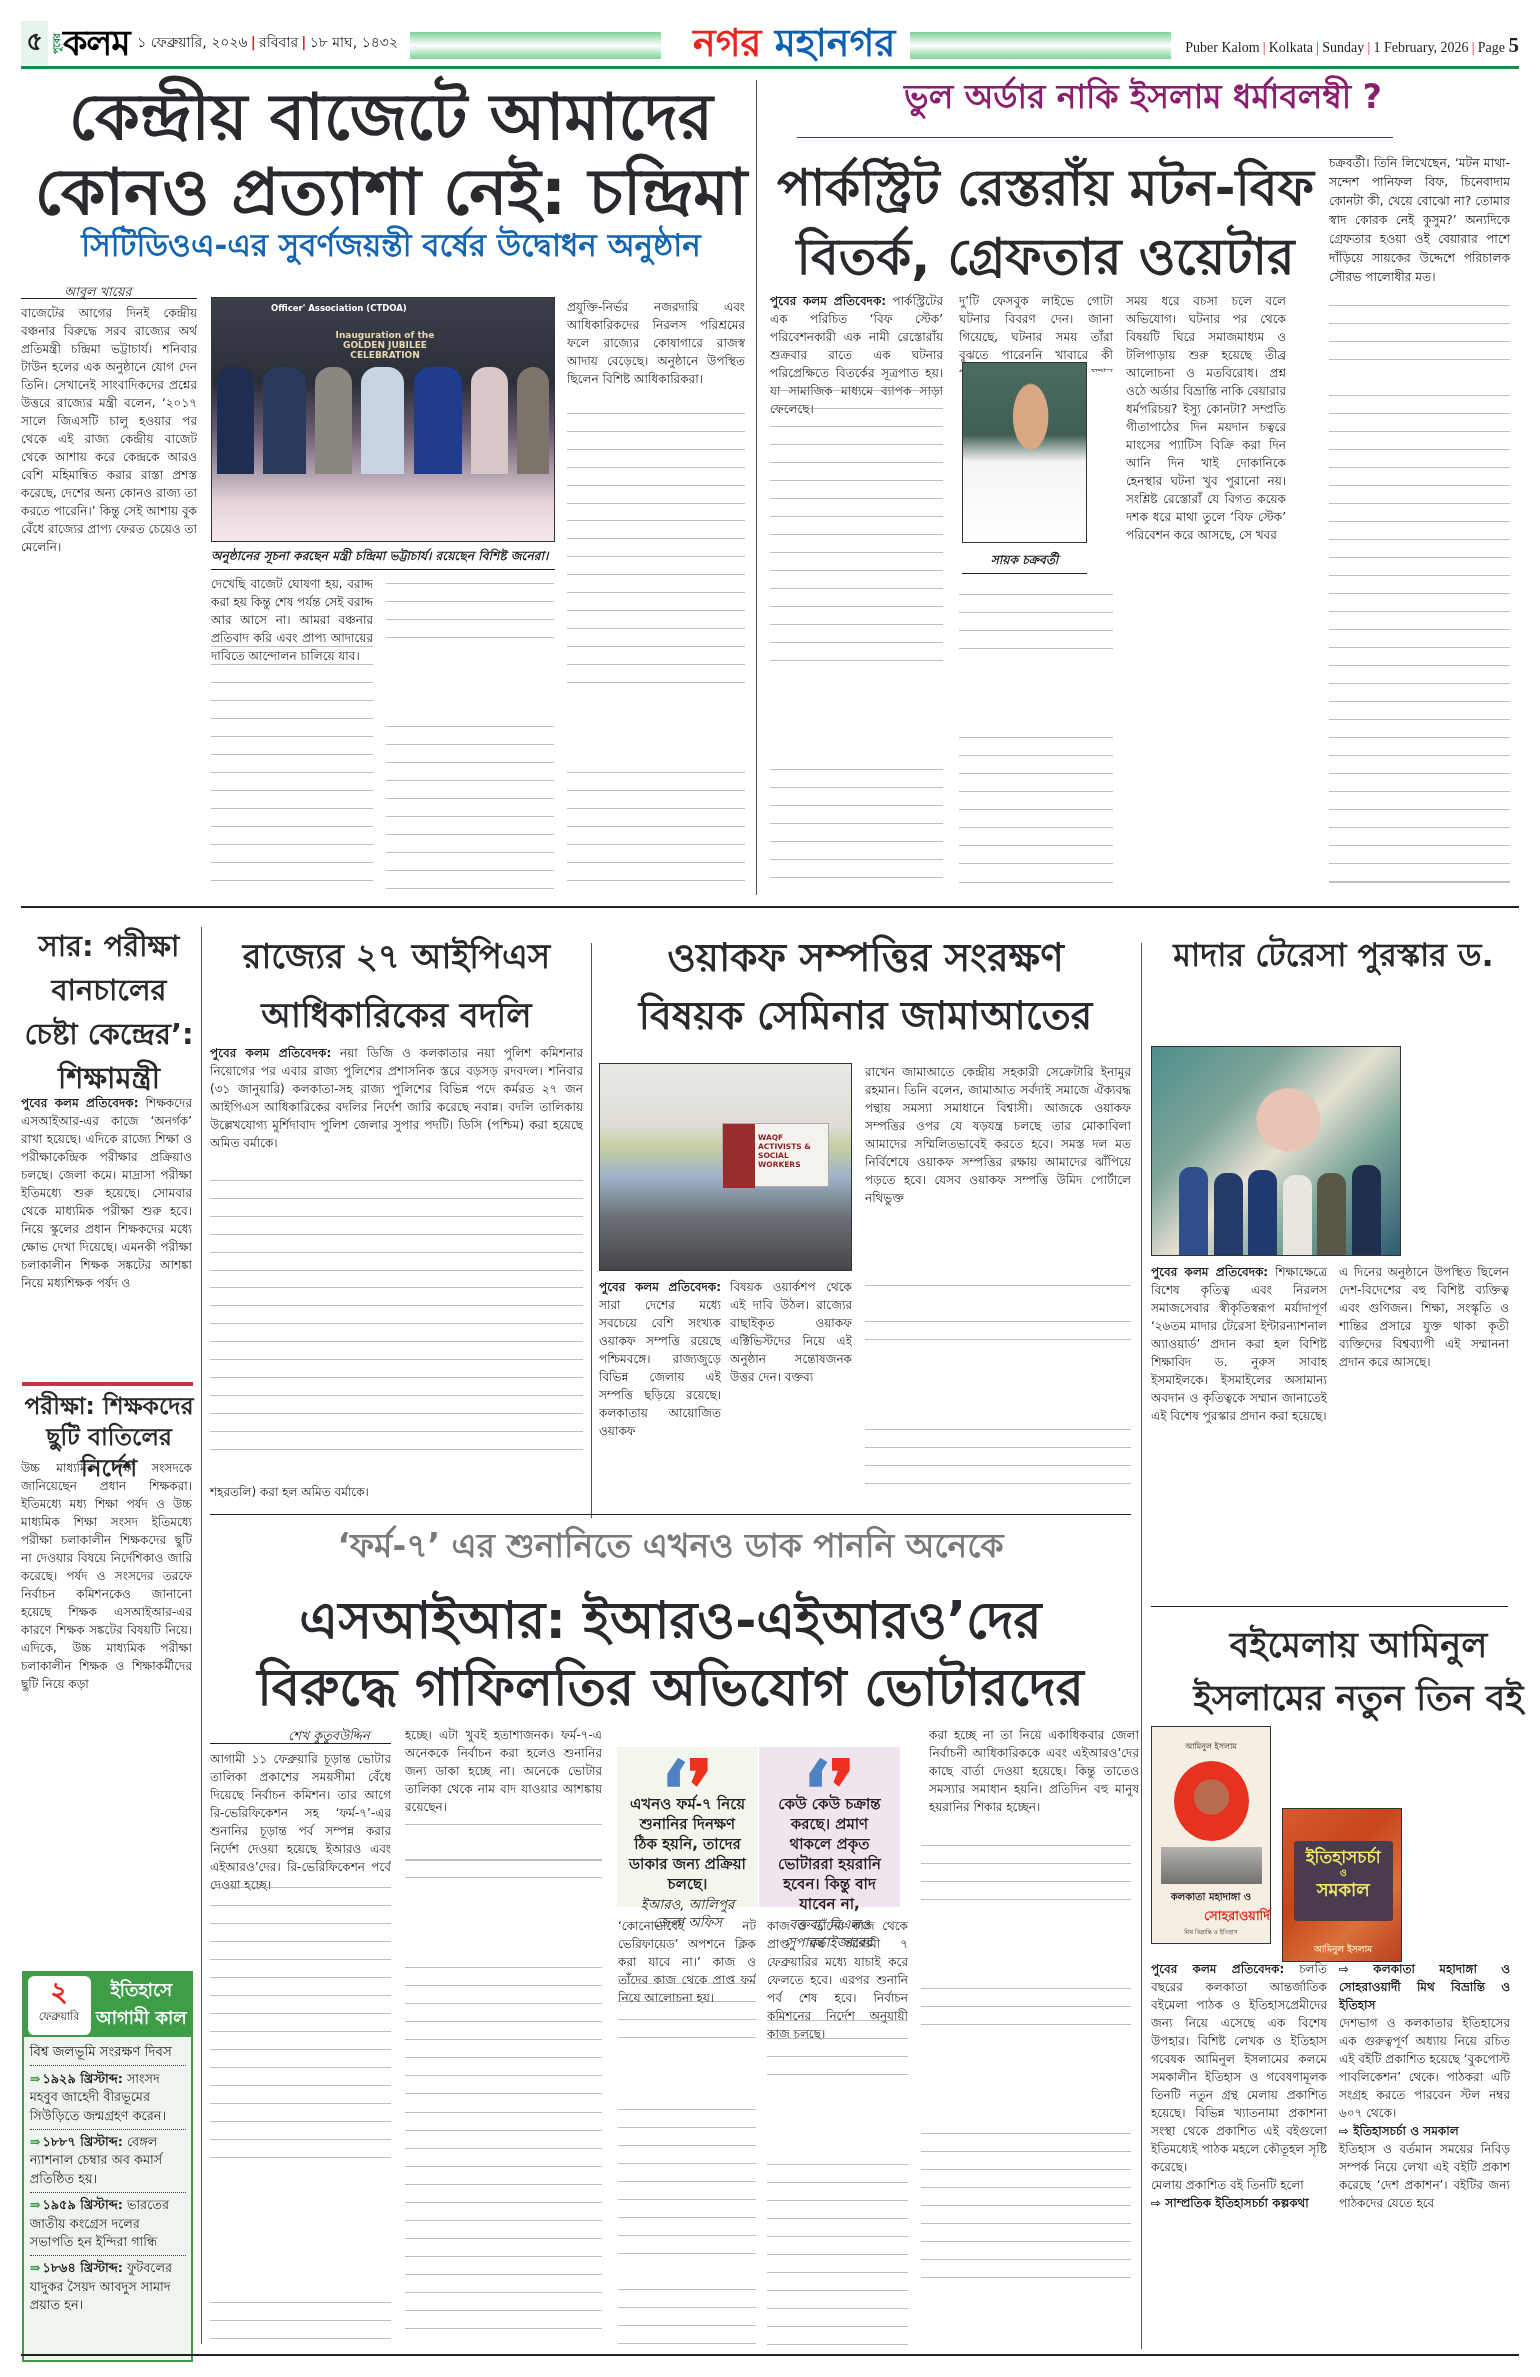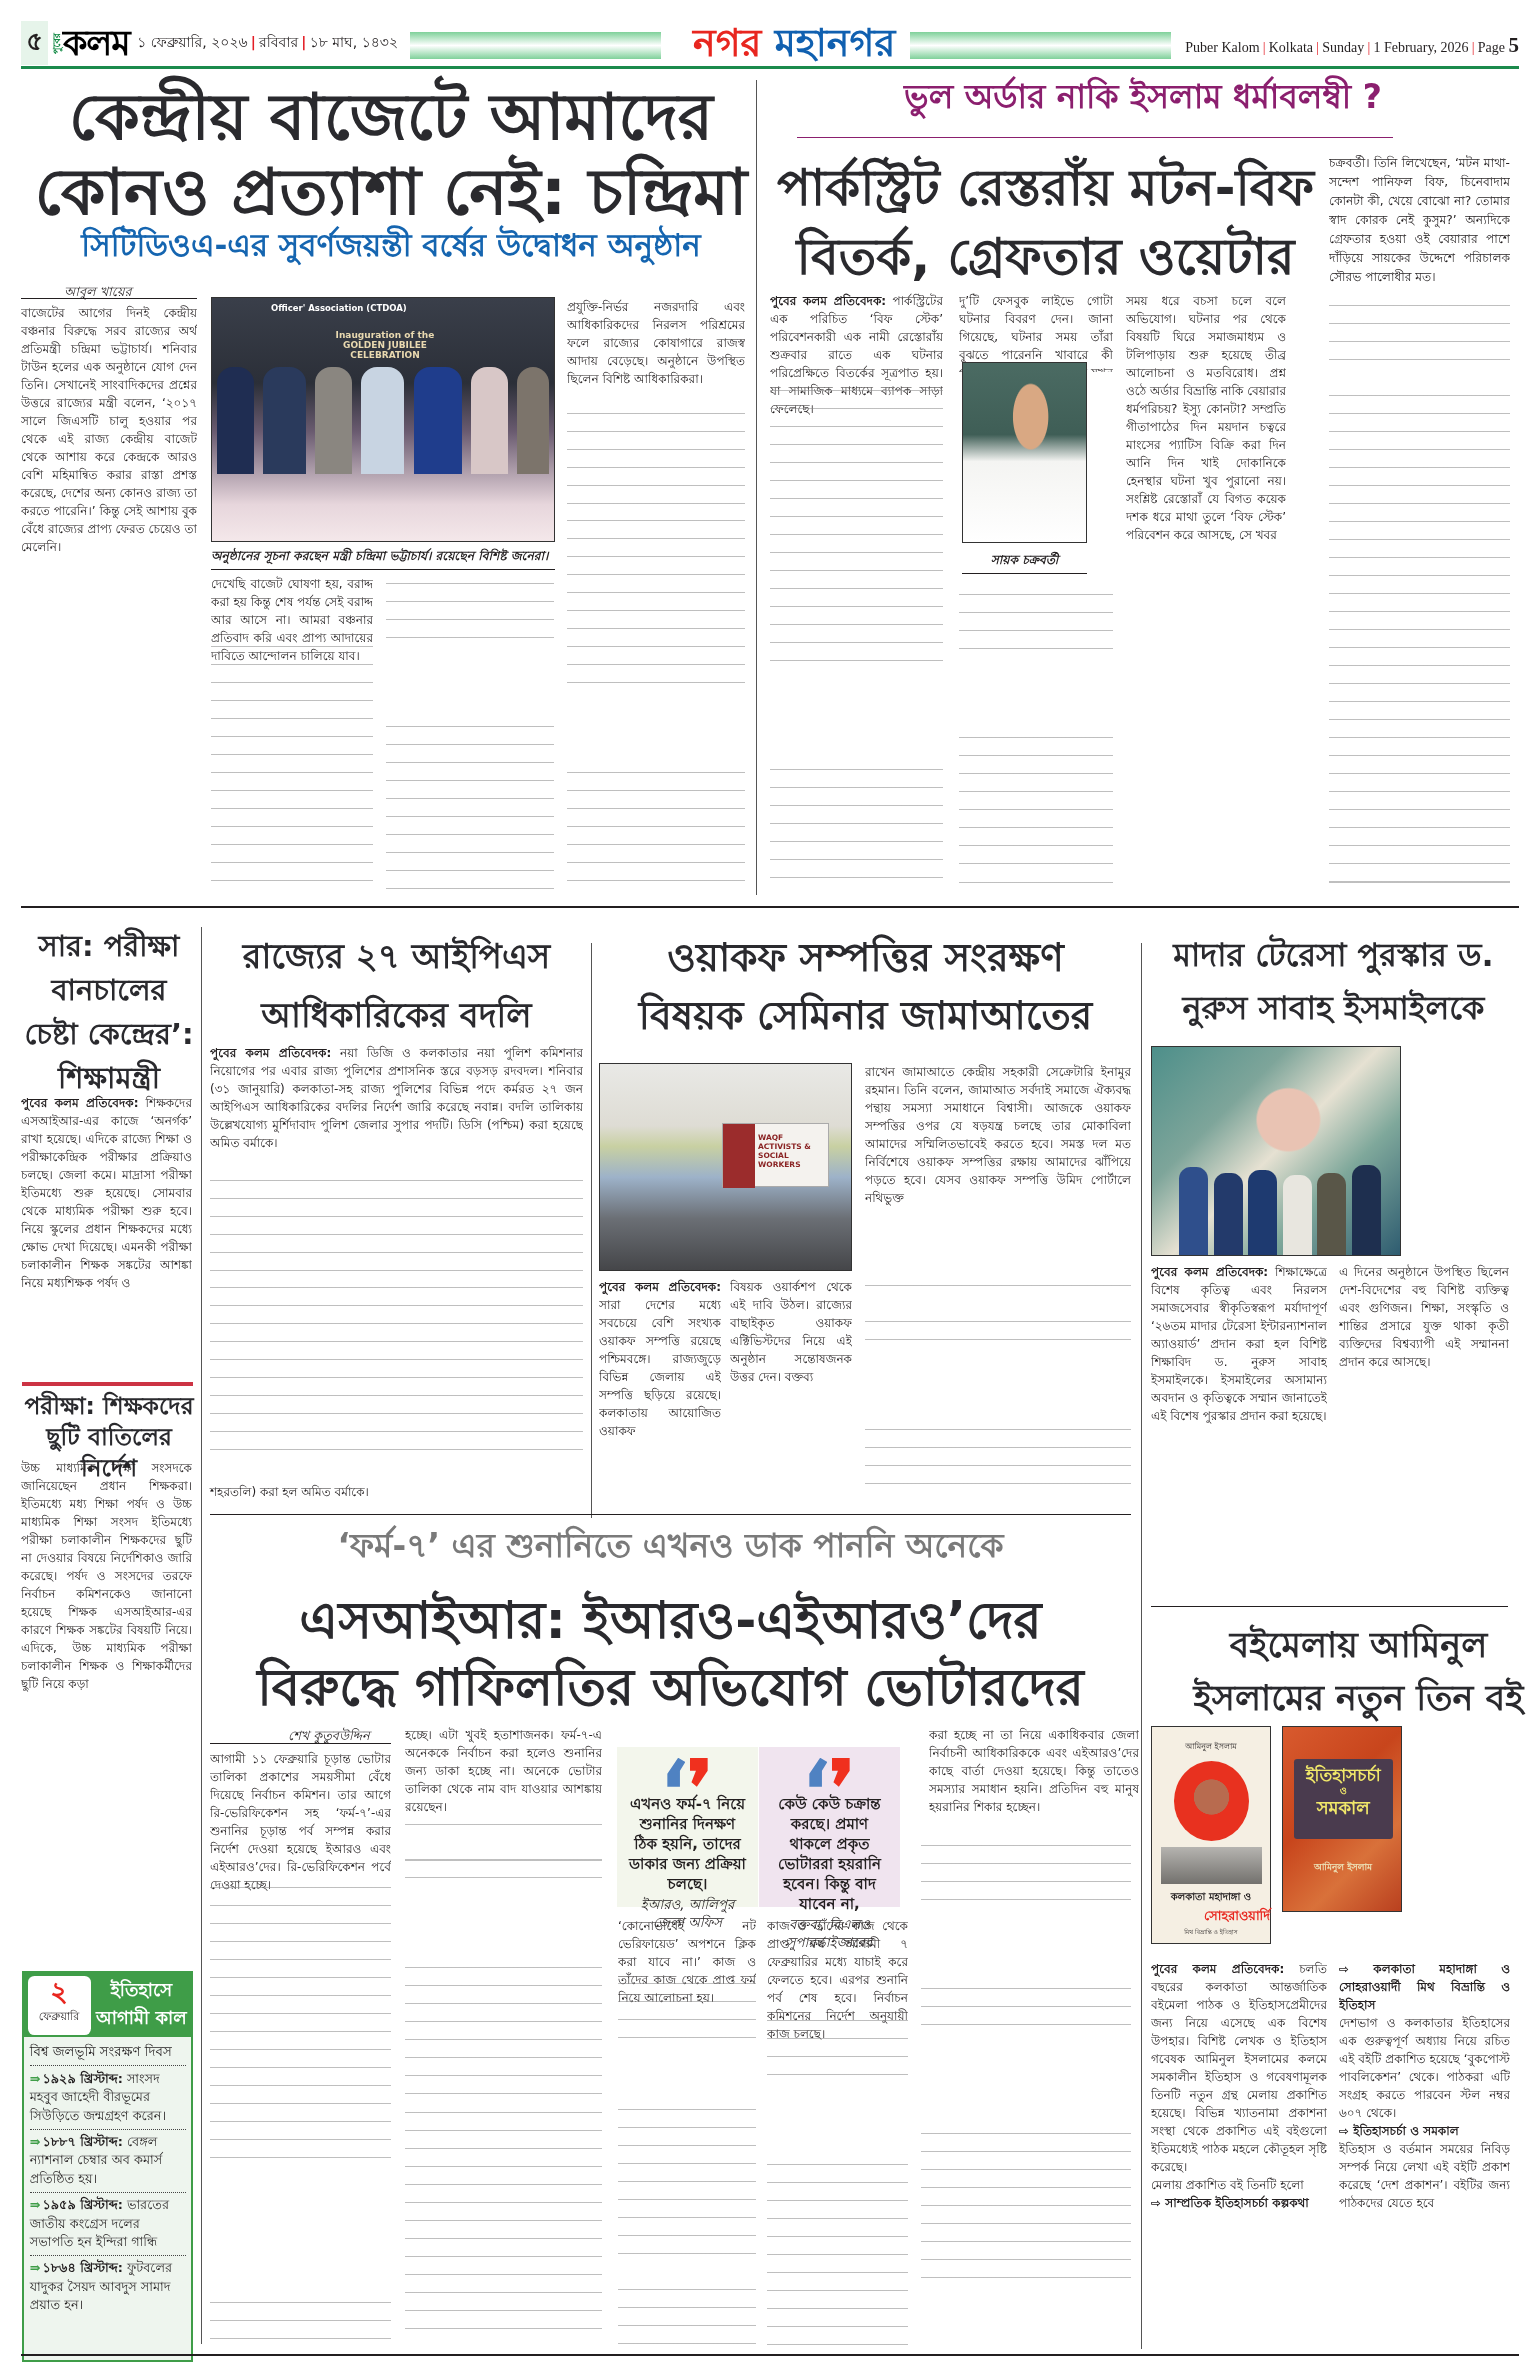--- a/index.html
+++ b/index.html
@@ -216,21 +216,20 @@
   <span>সারা দেশের মধ্যে সবচেয়ে বেশি সংখ্যক ওয়াকফ সম্পত্তি রয়েছে পশ্চিমবঙ্গে। রাজ্যজুড়ে বিভিন্ন জেলায় এই সম্পত্তি ছড়িয়ে রয়েছে। কলকাতায় আয়োজিত ওয়াকফ</span>
 </div>
 <div class="abs body-text" style="left:730px;top:1278px;width:122px;height:208px;overflow:hidden;">বিষয়ক ওয়ার্কশপ থেকে এই দাবি উঠল। রাজ্যের বাছাইকৃত ওয়াকফ এক্টিভিস্টদের নিয়ে এই অনুষ্ঠান সন্তোষজনক উত্তর দেন। বক্তব্য</div>
 <div class="abs body-text" style="left:865px;top:1063px;width:266px;height:421px;overflow:hidden;">রাখেন জামাআতে কেন্দ্রীয় সহকারী সেক্রেটারি ইনামুর রহমান। তিনি বলেন, জামাআত সর্বদাই সমাজে ঐক্যবদ্ধ পন্থায় সমস্যা সমাধানে বিশ্বাসী। আজকে ওয়াকফ সম্পত্তির ওপর যে ষড়যন্ত্র চলছে তার মোকাবিলা আমাদের সম্মিলিতভাবেই করতে হবে। সমস্ত দল মত নির্বিশেষে ওয়াকফ সম্পত্তির রক্ষায় আমাদের ঝাঁপিয়ে পড়তে হবে। যেসব ওয়াকফ সম্পত্তি উমিদ পোর্টালে নথিভুক্ত</div>
 <div class="abs lines-fill" style="left:865px;top:1278px;width:266px;height:208px;"></div>
 
 <div class="vrule" style="left:1141px;top:943px;height:1406px;"></div>
 
 <div class="abs hl" style="left:1150px;top:929px;width:367px;font-size:32px;line-height:53px;">
   <div>মাদার টেরেসা পুরস্কার ড.</div>
-  <div>নুরুস সাবাহ ইসমাইলকে</div>
 </div>
 <div class="photo" style="left:1151px;top:1046px;width:250px;height:210px;">
   <div class="photo-inner" style="background:radial-gradient(ellipse at 55% 35%, #e9c3b3 0 16%, transparent 17%), linear-gradient(135deg,#4d8f8a 0%,#7ea59a 30%,#e6e1d2 50%,#7fa89b 70%,#2e5c70 100%);position:relative;">
     <div style="position:absolute;left:27px;top:112px;width:202px;height:99px;display:flex;justify-content:space-between;align-items:flex-end;">
       <div style="width:29px;height:91px;background:#2f4f8c;border-radius:11.7px 11.7px 0 0;"></div>
       <div style="width:29px;height:85px;background:#233a6b;border-radius:11.7px 11.7px 0 0;"></div>
       <div style="width:29px;height:88px;background:#1e3a70;border-radius:11.7px 11.7px 0 0;"></div>
       <div style="width:29px;height:83px;background:#e8e6df;border-radius:11.7px 11.7px 0 0;"></div>
       <div style="width:29px;height:85px;background:#595648;border-radius:11.7px 11.7px 0 0;"></div>
       <div style="width:29px;height:93px;background:#1e2f4f;border-radius:11.7px 11.7px 0 0;"></div>
@@ -288,21 +287,21 @@
 </div>
 
 <div class="abs book1" style="left:1151px;top:1726px;width:120px;height:218px;">
   <div style="text-align:center;font-size:8px;margin-top:12.8px;">আমিনুল ইসলাম</div>
   <div style="margin:8.5px auto 0;width:75px;height:80px;border-radius:50%;background:radial-gradient(circle at 50% 45%, #b86b4f 0 30%, #e8311f 31% 100%);"></div>
   <div style="margin:5.3px auto 0;width:101px;height:37px;background:linear-gradient(180deg,#9a9a9a,#3b3b3b);opacity:.7;"></div>
   <div style="text-align:center;font-size:10px;font-weight:bold;margin-top:5.3px;">কলকাতা মহাদাঙ্গা ও</div>
   <div style="text-align:right;font-size:12.8px;font-weight:bold;color:#e8261f;">সোহরাওয়ার্দি</div>
   <div style="text-align:center;font-size:5.9px;">মিথ বিভ্রান্তি ও ইতিহাস</div>
 </div>
-<div class="abs book2" style="left:1282px;top:1726px;width:120px;height:186px;">
+<div class="abs book2" style="left:1282px;top:1808px;width:120px;height:154px;">
   <div style="position:absolute;left:10.7px;top:32px;width:99px;height:80px;background:#4a3b4e;border-radius:3.2px;"></div>
   <div style="position:absolute;left:10.7px;top:37px;width:99px;text-align:center;color:#f1e86a;font-weight:bold;line-height:22.4px;">
     <div style="font-size:17px;">ইতিহাসচর্চা</div>
     <div style="font-size:9.6px;line-height:10.7px;">ও</div>
     <div style="font-size:18px;">সমকাল</div>
   </div>
   <div style="position:absolute;left:0;top:133px;width:120px;text-align:center;color:#ede3b8;font-size:9px;font-weight:bold;">আমিনুল ইসলাম</div>
 </div>
 
 <div class="abs body-text" style="left:1151px;top:1960px;width:176px;height:383px;overflow:hidden;">

